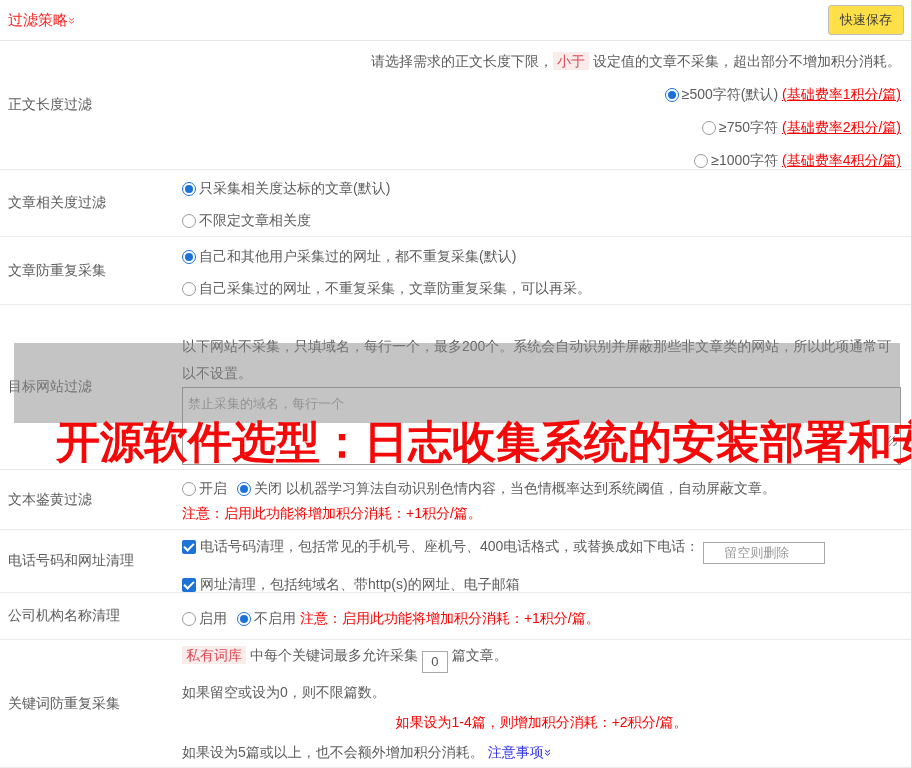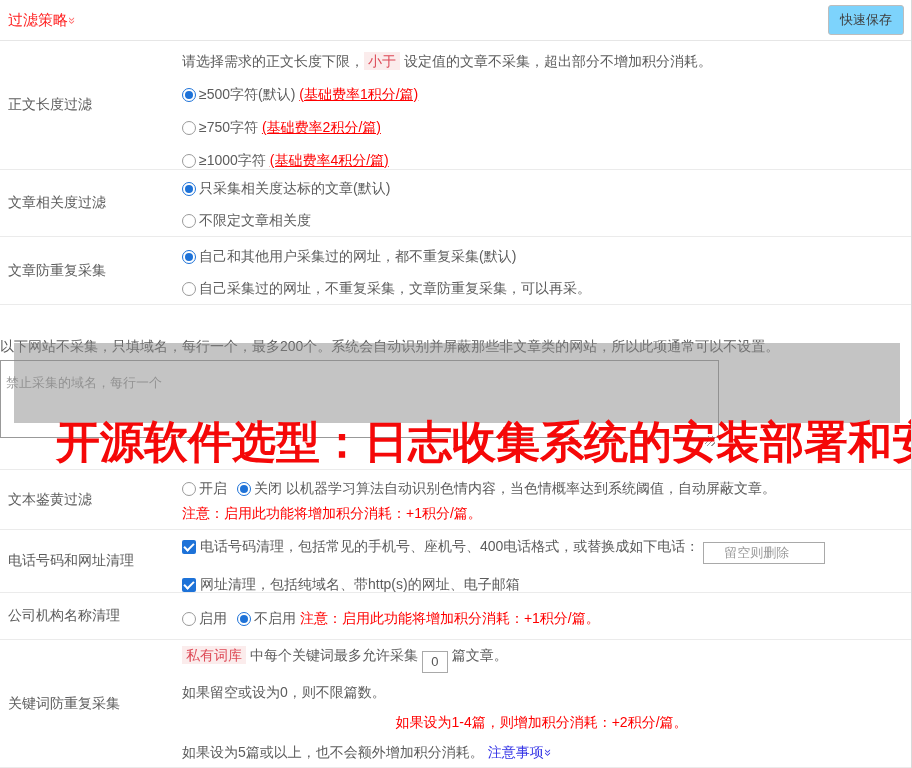--- a/index.html
+++ b/index.html
@@ -14,31 +14,31 @@
     height:41px; border-bottom:1px solid #e6e6e6;
     display:flex; align-items:center; justify-content:space-between;
     padding:0 7px 0 8px;
   }
   .title { color:#ff2222; font-size:15px; }
   .chev-down {
     display:inline-block; transform:rotate(90deg);
     font-size:13px; margin-left:1px; color:#ff6a6a;
   }
   .save-btn {
-    font-family:inherit; font-size:13px; color:#3f3f3f; background:#7dd3fc;
+    font-family:inherit; font-size:13px; color:#3f3f3f; background:#fde047;
     border:1px solid #bdbdbd; border-radius:3px; padding:5px 11px; cursor:pointer;text-align:center;
   }
   .row { display:flex; border-bottom:1px solid #ebebeb; }
   .row-label {
     flex:0 0 182px; width:182px; padding-left:8px;
     display:flex; align-items:center; color:#5c5c5c;
   }
   .row-content { flex:1; padding-right:10px; position:relative; }
   .line { line-height:17px; }
-  .r1 { height:129px; } .r1 .row-content { padding-top:12px; }
+  .r1 { height:129px; } .r1 .row-content { padding-top:12px;text-align:right; }
   .r1 .opt { margin-top:16px; }
   .r2 { height:67px; } .r2 .row-content { padding-top:10px; }
   .r2 .opt + .opt { margin-top:15px; }
   .r3 { height:68px; } .r3 .row-content { padding-top:11px; }
   .r3 .opt + .opt { margin-top:15px; }
   .r4 { height:165px; } .r4 .row-content { padding-top:12px; }
   .r5 { height:60px; } .r5 .row-content { padding-top:10px; }
   .r6 { height:63px; } .r6 .row-content { padding-top:8px; }
   .r7 { height:47px; } .r7 .row-content { padding-top:17px; }
   .r8 { height:128px; } .r8 .row-content { padding-top:7px; }
@@ -62,21 +62,21 @@
     background:#1d72d8; vertical-align:-3px; margin-right:4px; position:relative;
   }
   .checkbox::after {
     content:''; position:absolute; left:4px; top:1px; width:4px; height:8px;
     border:solid #fff; border-width:0 2px 2px 0; transform:rotate(45deg);
   }
   .intro-para { line-height:27px;margin-top:16px; }
   .site-textarea {
     display:block; width:719px; height:78px; margin-top:0;
     border:1px solid #999; background:#fff; resize:none;
-    font-family:inherit; font-size:13px; color:#15803d; padding:13px 5px;
+    font-family:inherit; font-size:13px; color:#15803d; padding:7px 5px;
   }
   .site-textarea::placeholder { color:#9a9a9a; opacity:1; }
   .grip {
     position:absolute; left:705px; top:131px; width:10px; height:10px;
     background:repeating-linear-gradient(-45deg, transparent, transparent 2px, #9a9a9a 2px, #9a9a9a 3px);
   }
   .text-input {
     height:22px; border:1px solid #a9a9a9; font-family:inherit; font-size:13px;
     color:#555; padding:0 4px; vertical-align:-6px; background:#fff;
   }
@@ -141,20 +141,21 @@
       <div class="line opt">
         <span class="radio sel"></span><span>自己和其他用户采集过的网址，都不重复采集(默认)</span>
       </div>
       <div class="line opt">
         <span class="radio"></span><span>自己采集过的网址，不重复采集，文章防重复采集，可以再采。</span>
       </div>
     </div>
   </div>
 
   <div class="row r4">
+    <div class="row-label">目标网站过滤</div>
     <div class="row-content">
       <div class="intro-para">以下网站不采集，只填域名，每行一个，最多200个。系统会自动识别并屏蔽那些非文章类的网站，所以此项通常可以不设置。</div>
       <textarea class="site-textarea" placeholder="禁止采集的域名，每行一个" style=""></textarea>
       <span class="grip"></span>
     </div>
   </div>
 
   <div class="row r5">
     <div class="row-label">文本鉴黄过滤</div>
     <div class="row-content">

